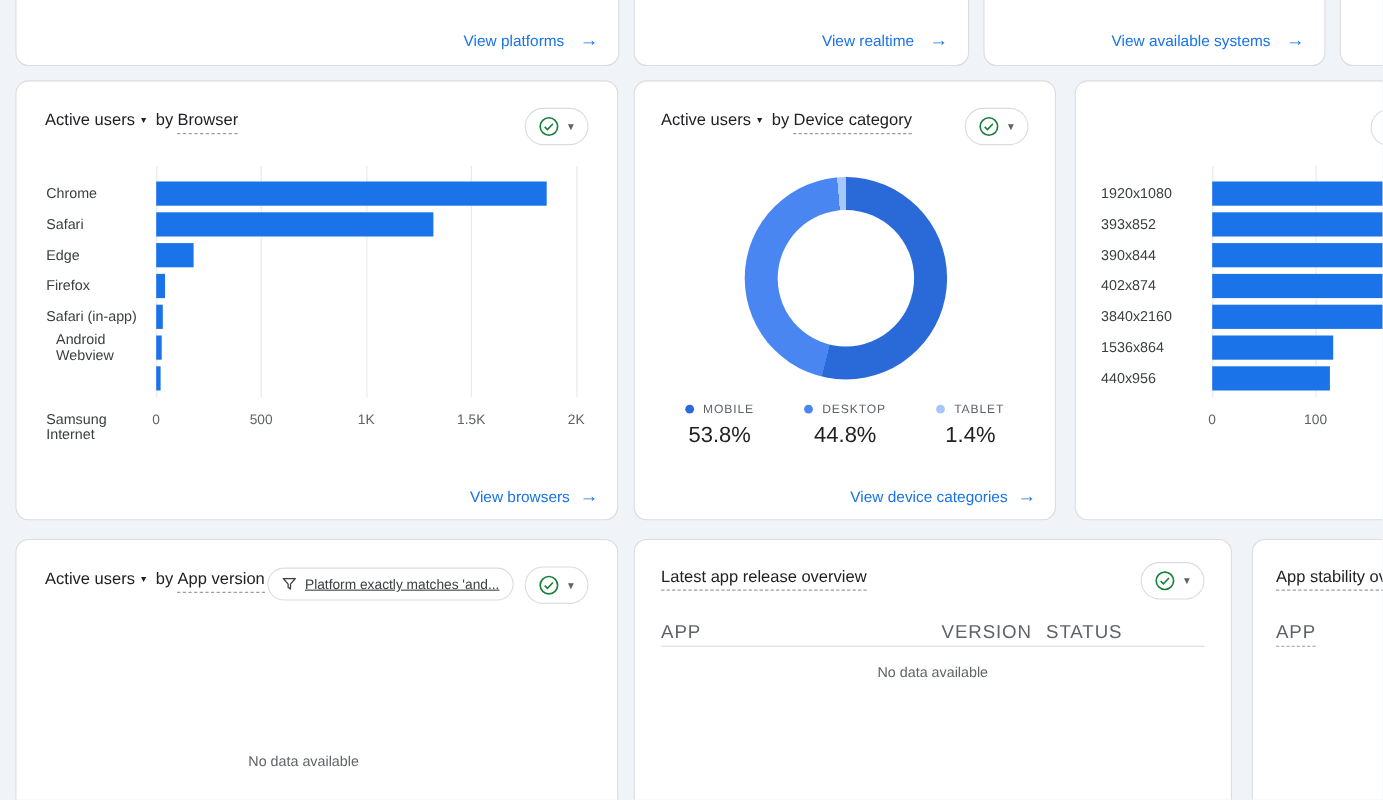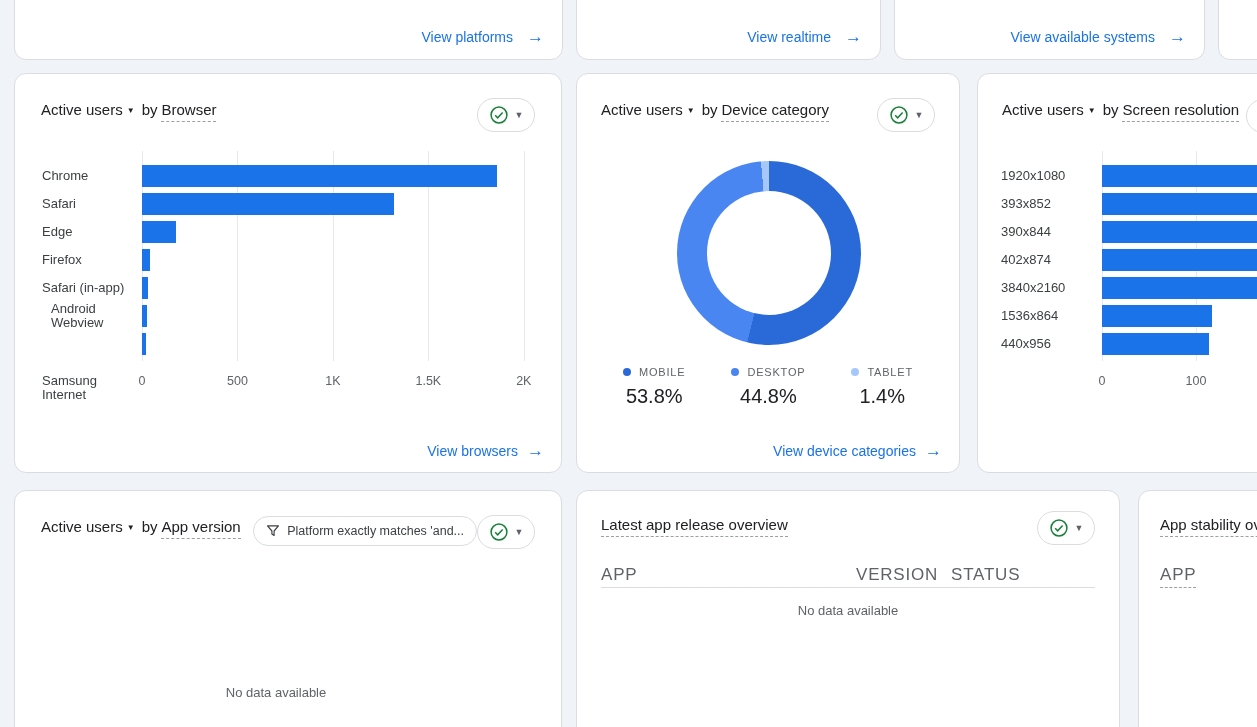--- a/index.html
+++ b/index.html
@@ -155,23 +155,20 @@
         <div class="legpct">1.4%</div>
       </div>
     </div>
     <div class="card-link">
       <span>View device categories</span>
       <span class="arrow">→</span>
     </div>
   </div>
 
   <div class="card" style="left:977px; top:73px; width:340px; height:400px;">
-    <div class="card-title" style="left:24px;">
-      <span class="metric"><span>Active users</span><span class="mcaret">▼</span></span><span class="conn">by</span><span class="dashed">Screen resolution</span>
-    </div>
     <div class="okpill" style="top:25px; left:268px;">
       
       
     </div>
     <div class="hbar" id="resolution-chart">
         <div class="vgrid" style="left: 124px; top: 77px; height: 210px;"></div>
         <div class="tick" style="left: 102px; top: 300px;">0</div>
         <div class="vgrid" style="left: 218px; top: 77px; height: 210px;"></div>
         <div class="tick" style="left: 196px; top: 300px;">100</div>
         <div class="rowlabel" style="left: 23px; top: 88px; width: 98px; height: 28px;">1920x1080</div>
@@ -188,21 +185,21 @@
         <div class="bar" style="left: 124px; top: 231px; width: 109.98px; height: 22px; background: rgb(26, 115, 232);"></div>
         <div class="rowlabel" style="left: 23px; top: 256px; width: 98px; height: 28px;">440x956</div>
         <div class="bar" style="left: 124px; top: 259px; width: 107.16px; height: 22px; background: rgb(26, 115, 232);"></div>
       </div>
   </div>
 
   <div class="card" style="left:14px; top:490px; width:548px; height:290px;">
     <div class="card-title">
       <span class="metric"><span>Active users</span><span class="mcaret">▼</span></span><span class="conn">by</span><span class="dashed">App version</span>
     </div>
-    <div class="chip" style="top:25px; right:84px;">
+    <div class="chip" style="top:25px; right:94px;text-decoration:underline;">
       <svg width="14" height="14" viewBox="0 0 18 18">
           <path d="M2 2.5h14L10.4 9v5.8l-2.8-2V9z" fill="none" stroke="#3c4043" stroke-width="1.5" stroke-linejoin="round"></path>
         </svg>
       <span>Platform exactly matches 'and...</span>
     </div>
     <div class="okpill" style="top:24px; right:26px;">
       <svg viewBox="0 0 24 24">
         <circle cx="12" cy="12" r="9.5" fill="none" stroke="#188038" stroke-width="1.8"></circle>
         <path d="M7.4 12.4l3 3 6-6.4" fill="none" stroke="#188038" stroke-width="1.8"></path>
       </svg>

